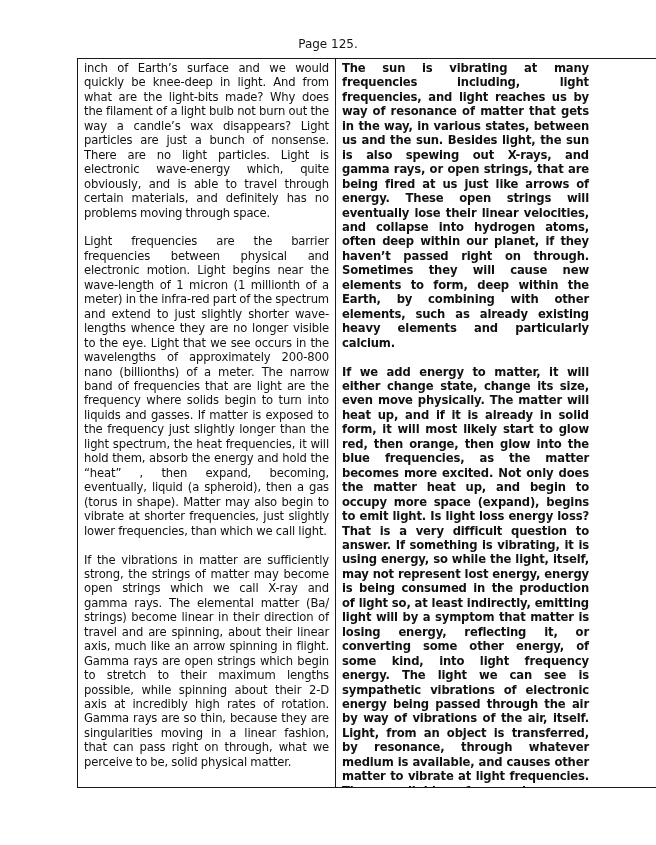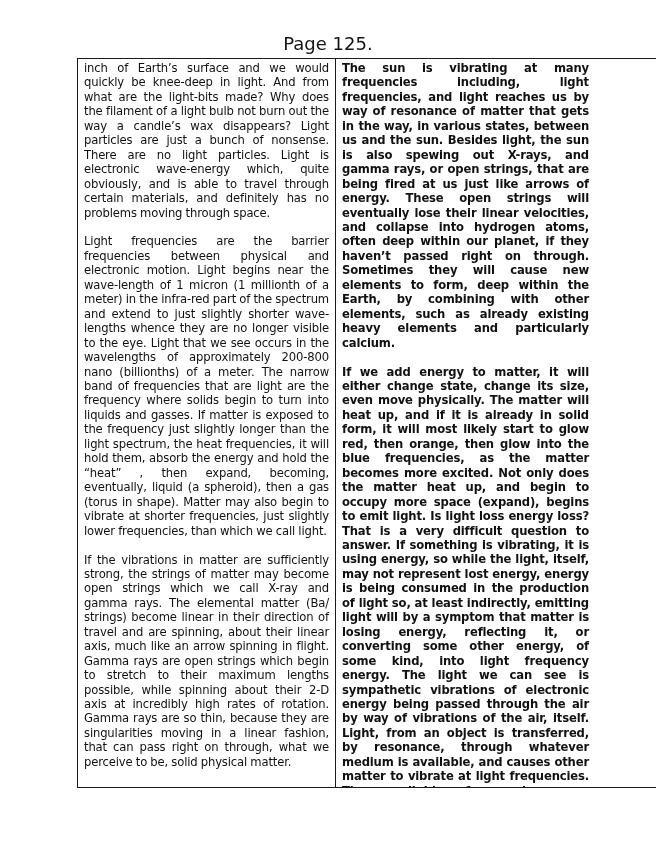--- a/index.html
+++ b/index.html
@@ -14,21 +14,21 @@
     overflow: hidden;
     font-family: "DejaVu Sans", sans-serif;
     color: #111111;
   }
   .page-header {
     position: absolute;
     top: 35px;
     left: 0;
     width: 656px;
     text-align: center;
-    font-size: 18px;
+    font-size: 12px;
     line-height: 18px;
     color: #141414;
   }
   .frame {
     position: absolute;
     left: 77px;
     top: 58px;
     width: 618px;
     height: 730px;
     border: 1.5px solid #1a1a1a;

